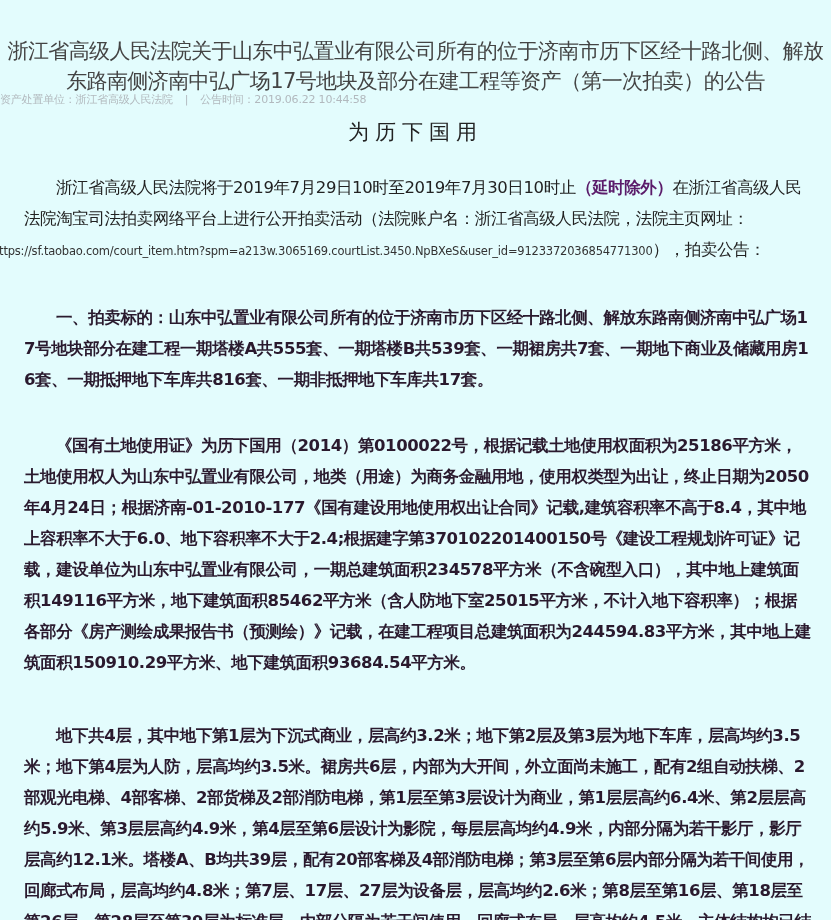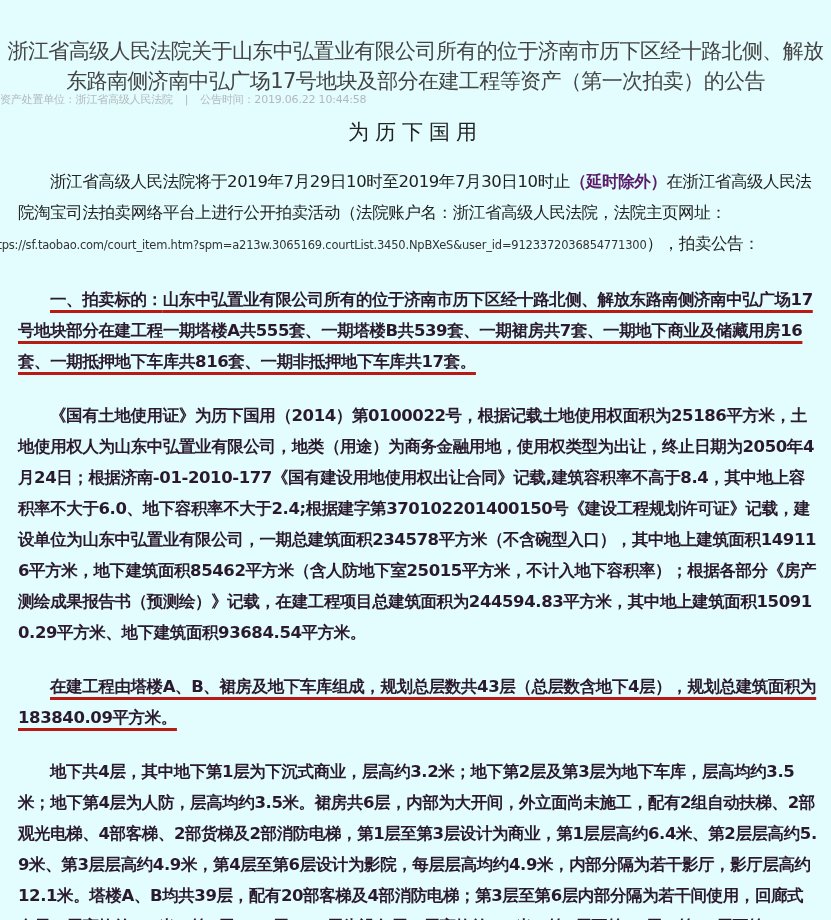--- a/index.html
+++ b/index.html
@@ -22,28 +22,28 @@
   .meta .sep { margin: 0 12px; }
   .heading {
     position: absolute; left: 0; top: 118px; width: 831px;
     text-align: center; font-family: "DejaVu Serif", "Liberation Serif", serif;
     font-size: 21px; color: #222; letter-spacing: 6px;
   }
   .content {
     position: absolute; left: 10px; top: 158px; width: 815px;
     font-size: 16.5px; line-height: 31px; color: #222; letter-spacing: -0.4px;
   }
-  .content p { margin: 8px; text-indent: 32px; word-break: break-all; }
+  .content p { margin: 14px; text-indent: 32px; word-break: break-all; }
   .content .p-intro { color: #222; }
   .content .url { font-size: 11.5px; color: #333; letter-spacing: -0.2px; }
   .content .bold-purple { color: #5a1b6a; font-weight: bold; }
   .content .dark { color: #2a1a2e; font-weight: bold; }
   .gap { height: 7px; }
   .ul-red {
-    text-decoration: underline; text-decoration-color: #b81a14;
+    text-decoration-color: #b81a14;
     text-decoration-thickness: 3px; text-underline-offset: 5px; text-align: right;
   }
 </style>
 </head>
 <body>
 
 <div class="title">浙江省高级人民法院关于山东中弘置业有限公司所有的位于济南市历下区经十路北侧、解放东路南侧济南中弘广场17号地块及部分在建工程等资产（第一次拍卖）的公告</div>
 
 <div class="meta">
   <span>资产处置单位：浙江省高级人民法院</span><span class="sep">|</span><span>公告时间：2019.06.22 10:44:58</span>
@@ -55,18 +55,15 @@
   <p class="p-intro">
     <span>浙江省高级人民法院将于2019年7月29日10时至2019年7月30日10时止</span><span class="bold-purple">（延时除外）</span><span>在浙江省高级人民法院淘宝司法拍卖网络平台上进行公开拍卖活动（法院账户名：浙江省高级人民法院，法院主页网址：</span><br><span class="url" style="margin-left:-32px">https://sf.taobao.com/court_item.htm?spm=a213w.3065169.courtList.3450.NpBXeS&amp;user_id=9123372036854771300</span><span>），拍卖公告：</span>
   </p>
   <div class="gap"></div>
   <p class="dark">
     <span class="ul-red">一、拍卖标的：</span><span class="ul-red">山东中弘置业有限公司所有的位于济南市历下区经十路北侧、解放东路南侧济南中弘广场17号地块部分在建工程一期塔楼A共555套、一期塔楼B共539套、一期裙房共7套、一期地下商业及储藏用房16套、一期抵押地下车库共816套、一期非抵押地下车库共17套。</span>
   </p>
   <div class="gap"></div>
   <p class="dark">《国有土地使用证》为历下国用（2014）第0100022号，根据记载土地使用权面积为25186平方米，土地使用权人为山东中弘置业有限公司，地类（用途）为商务金融用地，使用权类型为出让，终止日期为2050年4月24日；根据济南-01-2010-177《国有建设用地使用权出让合同》记载,建筑容积率不高于8.4，其中地上容积率不大于6.0、地下容积率不大于2.4;根据建字第370102201400150号《建设工程规划许可证》记载，建设单位为山东中弘置业有限公司，一期总建筑面积234578平方米（不含碗型入口），其中地上建筑面积149116平方米，地下建筑面积85462平方米（含人防地下室25015平方米，不计入地下容积率）；根据各部分《房产测绘成果报告书（预测绘）》记载，在建工程项目总建筑面积为244594.83平方米，其中地上建筑面积150910.29平方米、地下建筑面积93684.54平方米。</p>
   <div class="gap"></div>
-  <p class="dark">
-    <span class="ul-red">在建工程由塔楼A、B、裙房及地下车库组成，规划总层数共43层（总层数含地下4层），规划总建筑面积为183840.09平方米。</span>
-  </p>
   <div class="gap"></div>
   <p class="dark">地下共4层，其中地下第1层为下沉式商业，层高约3.2米；地下第2层及第3层为地下车库，层高均约3.5米；地下第4层为人防，层高均约3.5米。裙房共6层，内部为大开间，外立面尚未施工，配有2组自动扶梯、2部观光电梯、4部客梯、2部货梯及2部消防电梯，第1层至第3层设计为商业，第1层层高约6.4米、第2层层高约5.9米、第3层层高约4.9米，第4层至第6层设计为影院，每层层高均约4.9米，内部分隔为若干影厅，影厅层高约12.1米。塔楼A、B均共39层，配有20部客梯及4部消防电梯；第3层至第6层内部分隔为若干间使用，回廊式布局，层高均约4.8米；第7层、17层、27层为设备层，层高均约2.6米；第8层至第16层、第18层至第26层、第28层至第39层为标准层，内部分隔为若干间使用，回廊式布局，层高均约4.5米。主体结构均已结顶，外立面为干挂石材，施工尚未完成，内部为毛坯，水电管线已预埋，门窗尚未安装。处于停工状态，整体维护状态较好。具体情况以实际为准。</p>
 </div>
 
 </body></html>

